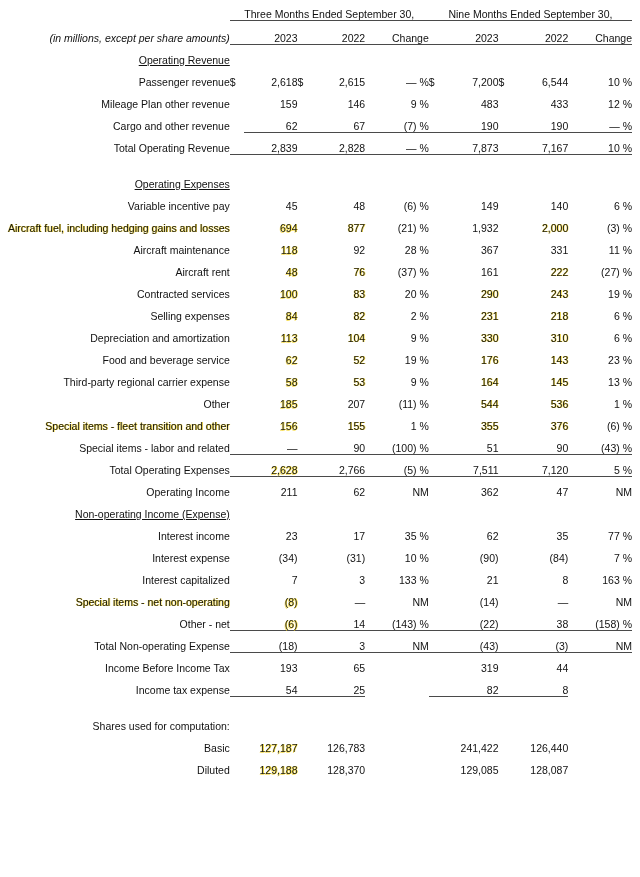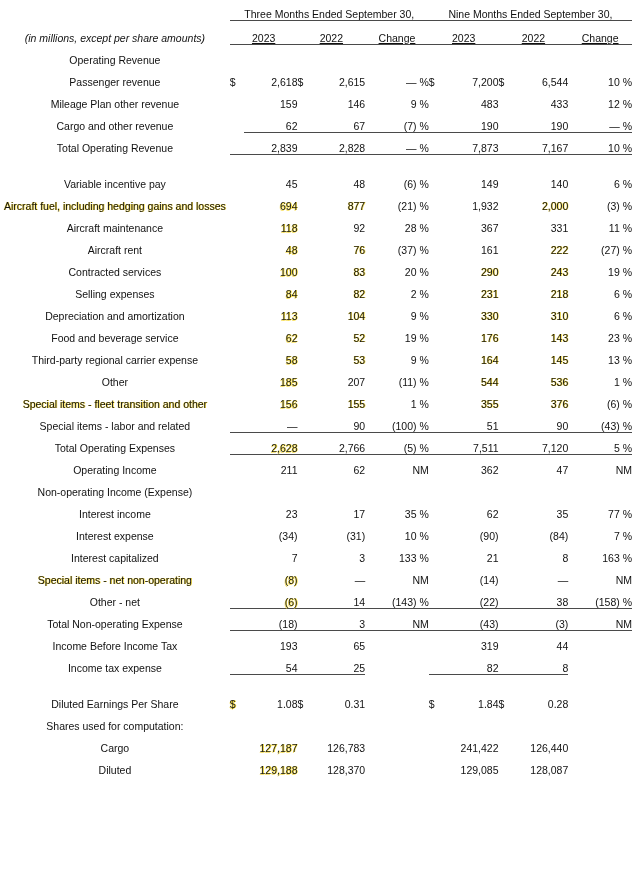--- a/index.html
+++ b/index.html
@@ -42,21 +42,21 @@
   table.fin td, table.fin th {
     padding: 0;
     vertical-align: bottom;
     font-weight: normal;
     white-space: nowrap;
   }
 
   .row-h { height: 22px; }
 
   td.label {
-    text-align: center;
+    text-align: right;
     padding-left: 4px;
     font-size: 10.5px;
   }
   td.num {
     text-align: right;
     padding-right: 3px;
     font-size: 10.5px;
   }
   td.cur {
     text-align: left;
@@ -64,36 +64,35 @@
     font-size: 10.5px;
   }
   td.pct {
     text-align: right;
     padding-right: 8px;
     font-size: 10.5px;
   }
 
   .bold { font-weight: bold; }
   .ital { font-style: italic; font-weight: bold; }
-  .sect { font-weight: bold; }
+  .sect { font-weight: bold; text-decoration: underline; }
 
   
   .hdr-span {
     text-align: center;
     font-weight: bold;
     font-size: 10.5px;
     padding-bottom: 2px;
   }
   .hdr-col {
-    text-align: center;
+    text-align: right;
     font-weight: bold;
     font-size: 10.5px;
     padding-bottom: 3px;
     padding-top: 3px;
-    text-decoration: underline;
   }
   .rule-top { border-top: 1px solid #4a4a4a; }
   .rule-bot { border-bottom: 1px solid #4a4a4a; }
 
   
   .tint { color: #141414; text-shadow: 0.6px 0 0 rgba(245,214,30,0.85), -0.5px 0.4px 0 rgba(240,208,20,0.55); }
   .tint-strong { color: #1a1a1a; text-shadow: 0.7px 0 0 rgba(250,224,35,0.95), -0.6px 0.5px 0 rgba(243,210,25,0.7); }
 
   .spacer-row { height: 14px; }
 
@@ -195,20 +194,24 @@
         <td class="num bold rule-bot">7,873</td>
         <td class="cur rule-bot"></td>
         <td class="num rule-bot">7,167</td>
         <td class="pct rule-bot">10 %</td>
       </tr>
 
       <tr class="spacer-row">
           <td colspan="11"></td>
         </tr>
 
+      <tr class="row-h">
+        <td class="label sect">Operating Expenses</td>
+        <td colspan="10"></td>
+      </tr>
 
 
       <tr class="row-h">
         <td class="label">Variable incentive pay</td>
         <td class="cur"></td>
         <td class="num bold">45</td>
         <td class="cur"></td>
         <td class="num">48</td>
         <td class="pct">(6) %</td>
         <td class="cur"></td>
@@ -517,41 +520,28 @@
         <td class="num rule-bot">8</td>
         <td class="pct"></td>
       </tr>
 
 
       <tr class="spacer-row">
           <td colspan="11"></td>
         </tr>
 
 
-      <tr class="row-h">
-        <td class="label bold">Diluted Earnings Per Share</td>
-        <td class="cur bold tint-strong">$</td>
-        <td class="num bold">1.08</td>
-        <td class="cur">$</td>
-        <td class="num">0.31</td>
-        <td class="pct"></td>
-        <td class="cur bold">$</td>
-        <td class="num bold">1.84</td>
-        <td class="cur">$</td>
-        <td class="num">0.28</td>
-        <td class="pct"></td>
-      </tr>
 
       <tr class="row-h">
         <td class="label">Shares used for computation:</td>
         <td colspan="10"></td>
       </tr>
 
       <tr class="row-h">
-        <td class="label">Cargo</td>
+        <td class="label">Basic</td>
         <td class="cur"></td>
         <td class="num bold tint-strong">127,187</td>
         <td class="cur"></td>
         <td class="num">126,783</td>
         <td class="pct"></td>
         <td class="cur"></td>
         <td class="num bold">241,422</td>
         <td class="cur"></td>
         <td class="num">126,440</td>
         <td class="pct"></td>

